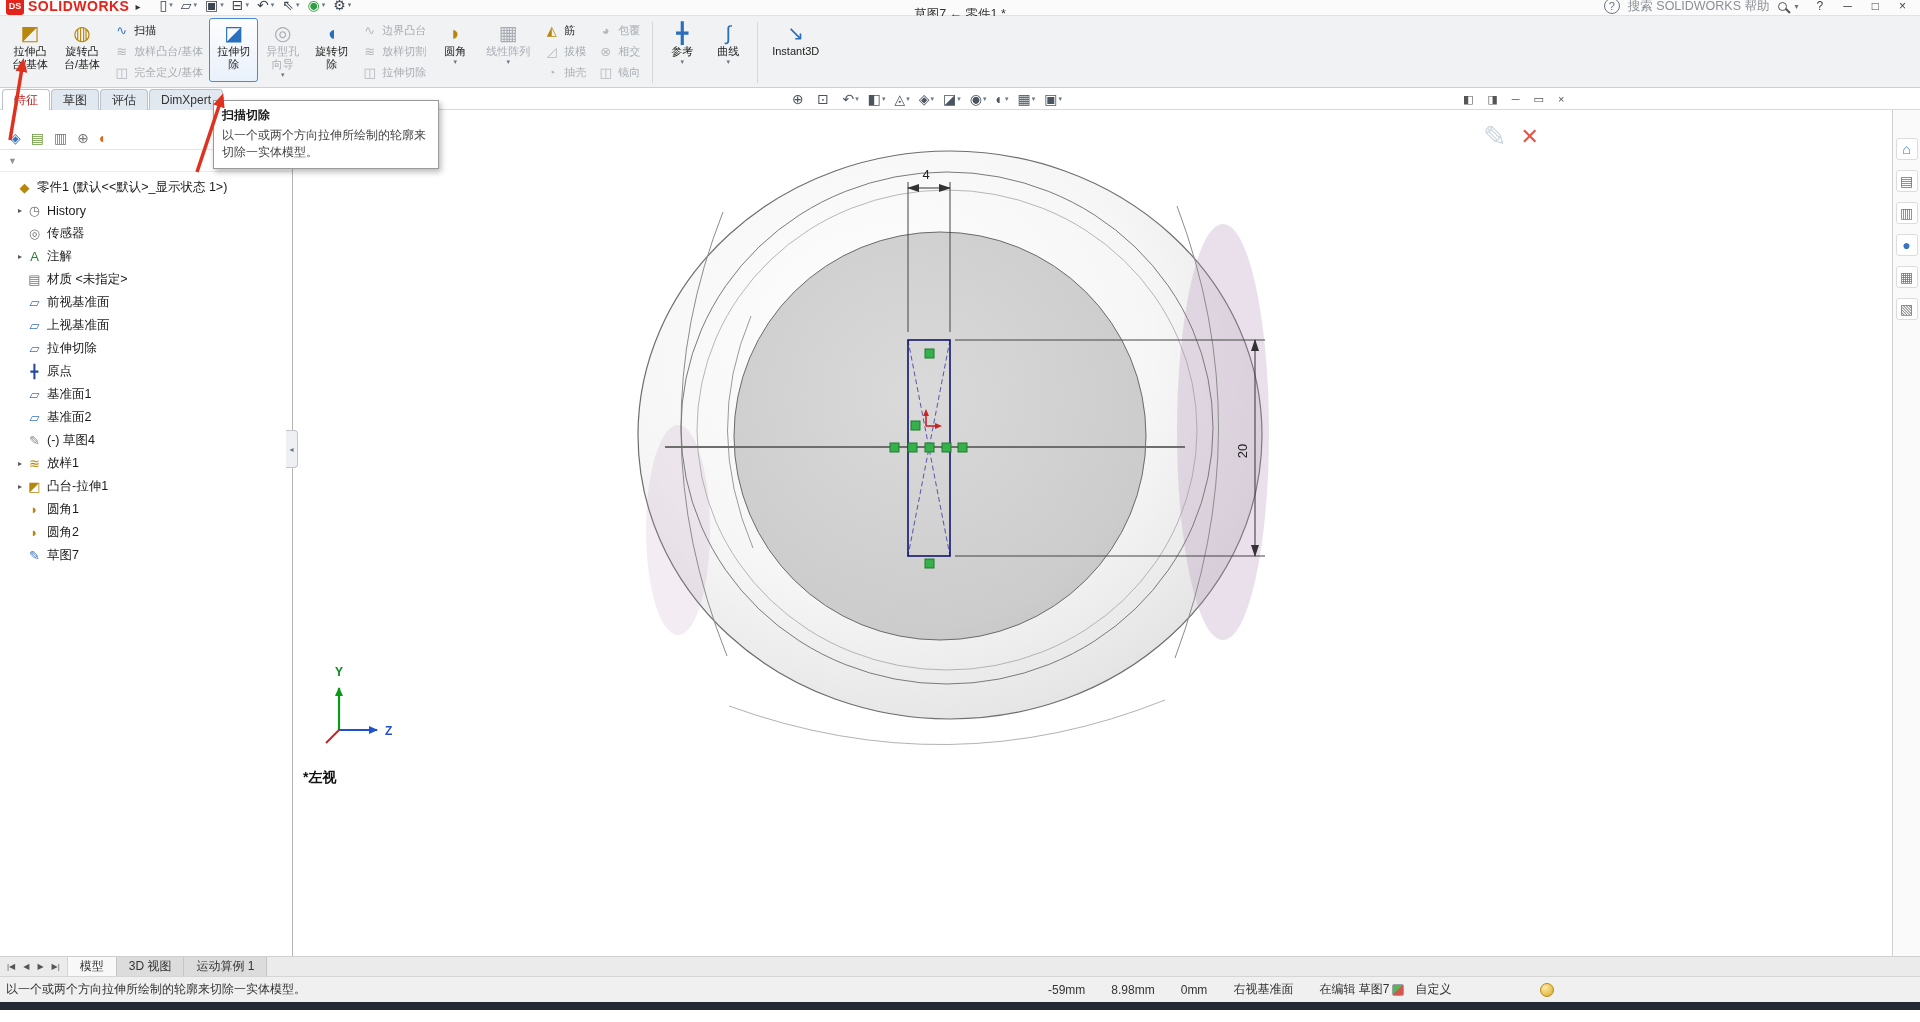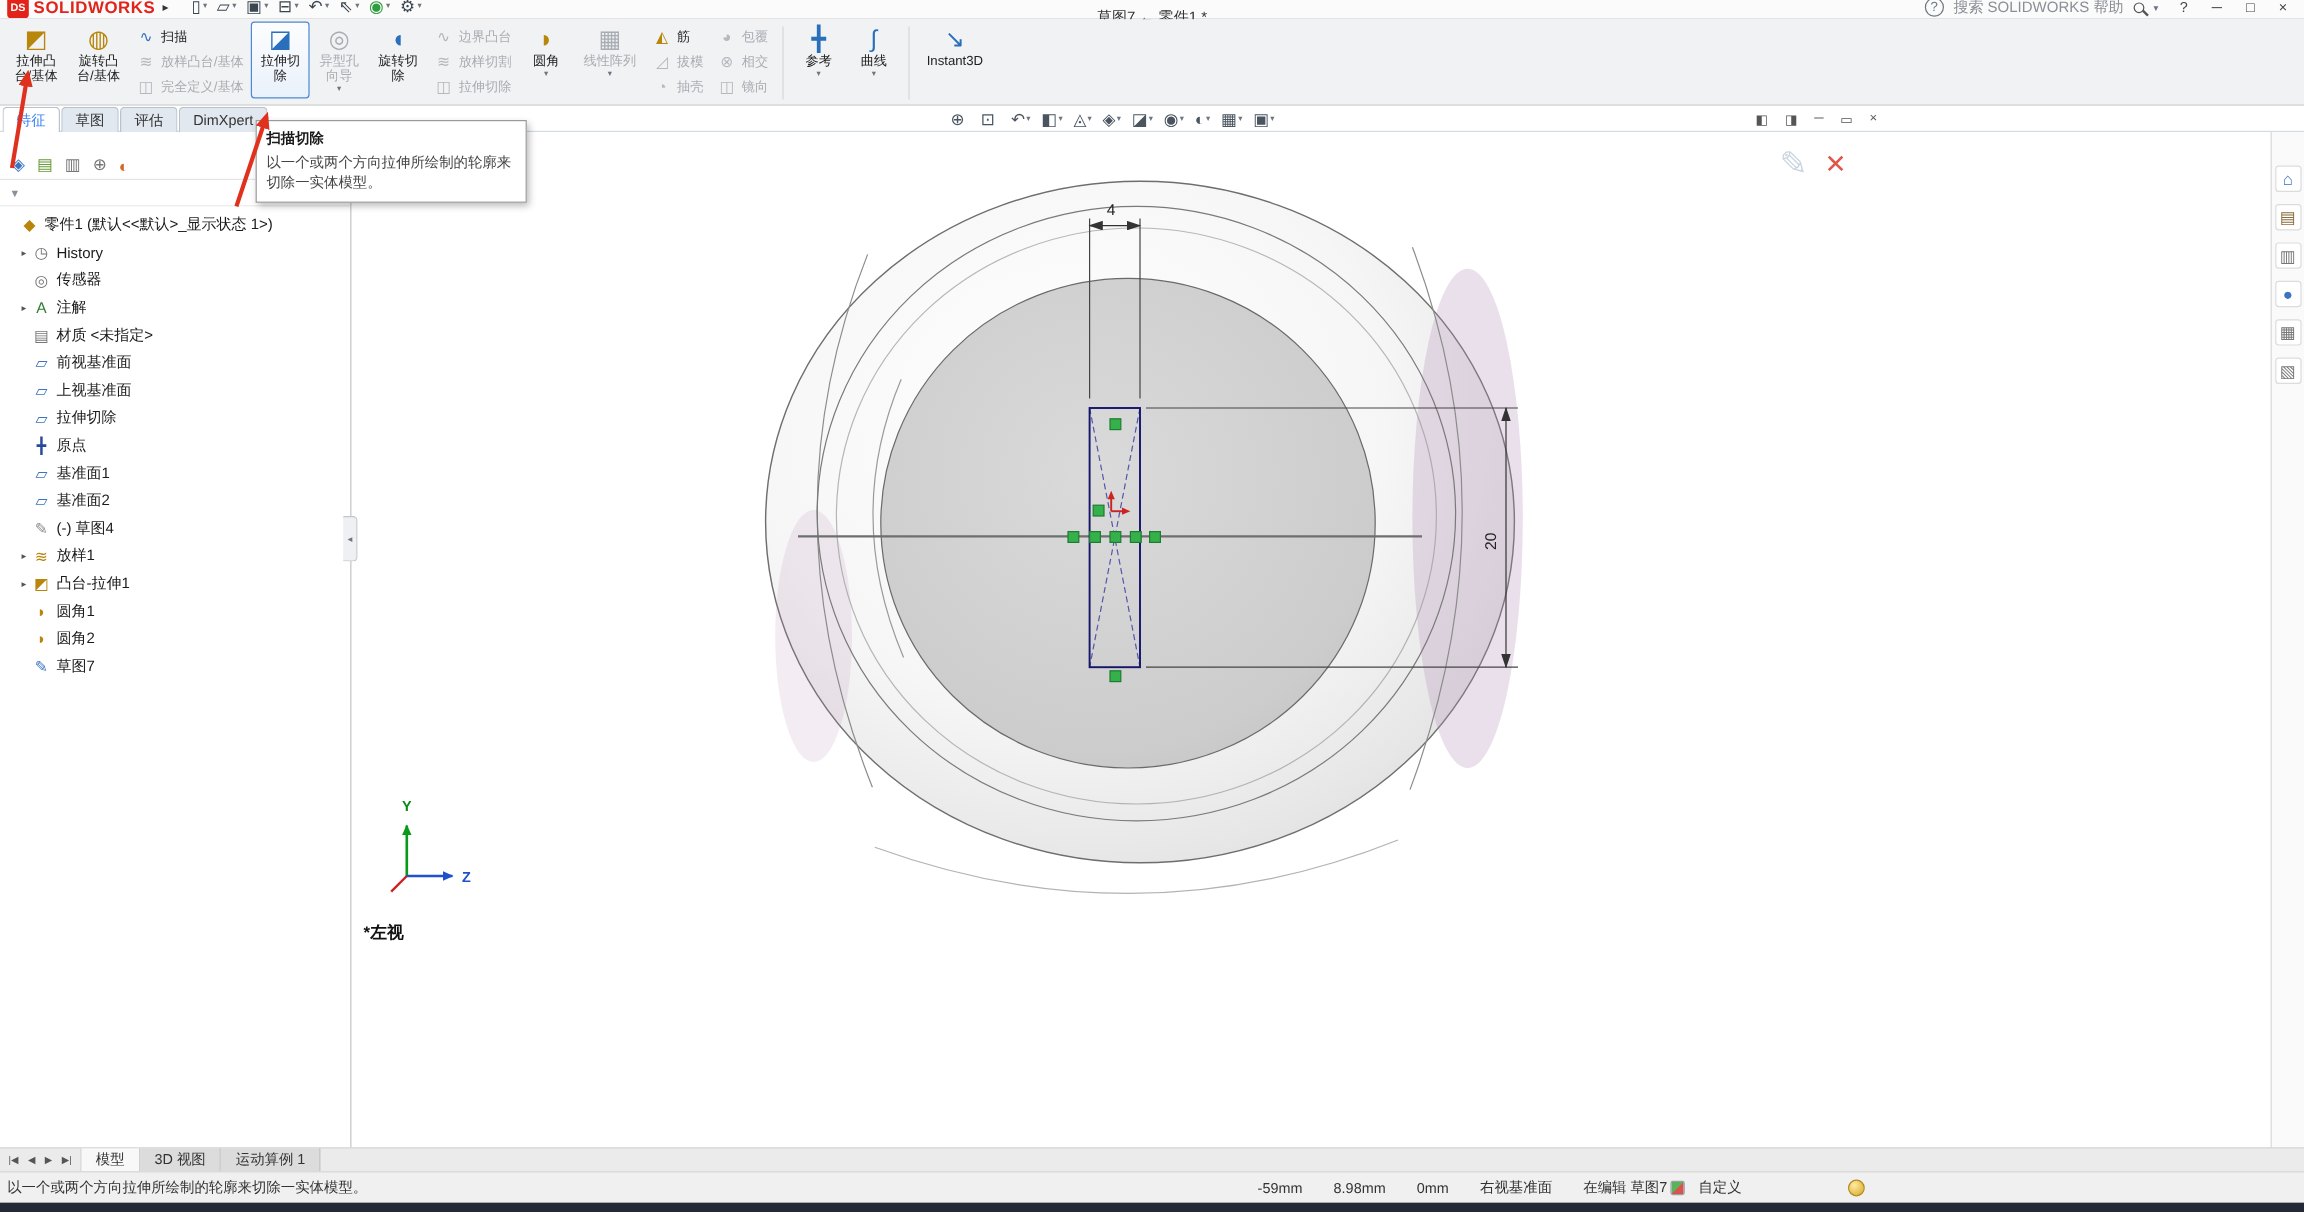--- a/index.html
+++ b/index.html
@@ -37,21 +37,21 @@
   .rb-small{display:flex;align-items:center;gap:5px;height:21px;padding:0 6px;font-size:11px;color:#222;white-space:nowrap;}
   .rb-small .rb-sicon{font-size:13px;width:15px;text-align:center;color:#3b74c0;}
   .rb-small.disabled{color:#a8adb3;}
   .rb-small.disabled .rb-sicon{color:#b4b9bf;}
   .rb-sep{width:1px;align-self:stretch;background:#d7d7d7;margin:4px 6px;}
 
   
   .tabrow{height:22px;background:#fff;border-bottom:1px solid #d4dae1;position:relative;z-index:5;}
   .tabs{display:flex;align-items:flex-end;height:22px;padding-left:2px;}
   .tab{height:21px;display:flex;align-items:center;padding:0 11px;font-size:12px;color:#333;background:#e1e8f0;border:1px solid #b9c2cc;border-bottom:none;border-radius:4px 4px 0 0;margin-right:1px;}
-  .tab.active{background:#fff;color:#3b82f6;}
+  .tab.active{background:#fff;color:#b91c1c;}
   .hud{position:absolute;left:788px;top:0;height:22px;display:flex;align-items:center;gap:1px;}
   .hud-btn{display:flex;align-items:center;padding:0 4px;color:#4a5560;}
   .hud-glyph{font-size:14px;}
   .hud-caret{font-size:7px;color:#6b7683;margin-left:1px;}
   .doc-controls{position:absolute;left:1458px;top:0;height:22px;display:flex;align-items:center;gap:4px;}
   .doc-btn{font-size:11px;color:#555;padding:0 5px;}
 
   
   .main{display:flex;height:846px;position:relative;}
   .fm-panel{width:293px;background:#fff;border-right:1px solid #b5b5b5;overflow:hidden;position:relative;}

